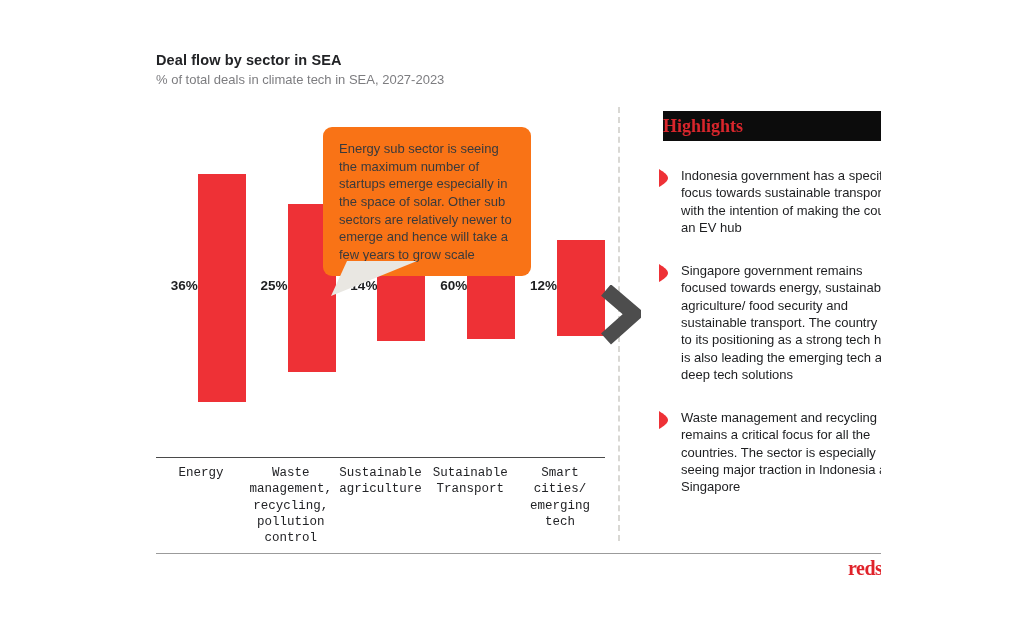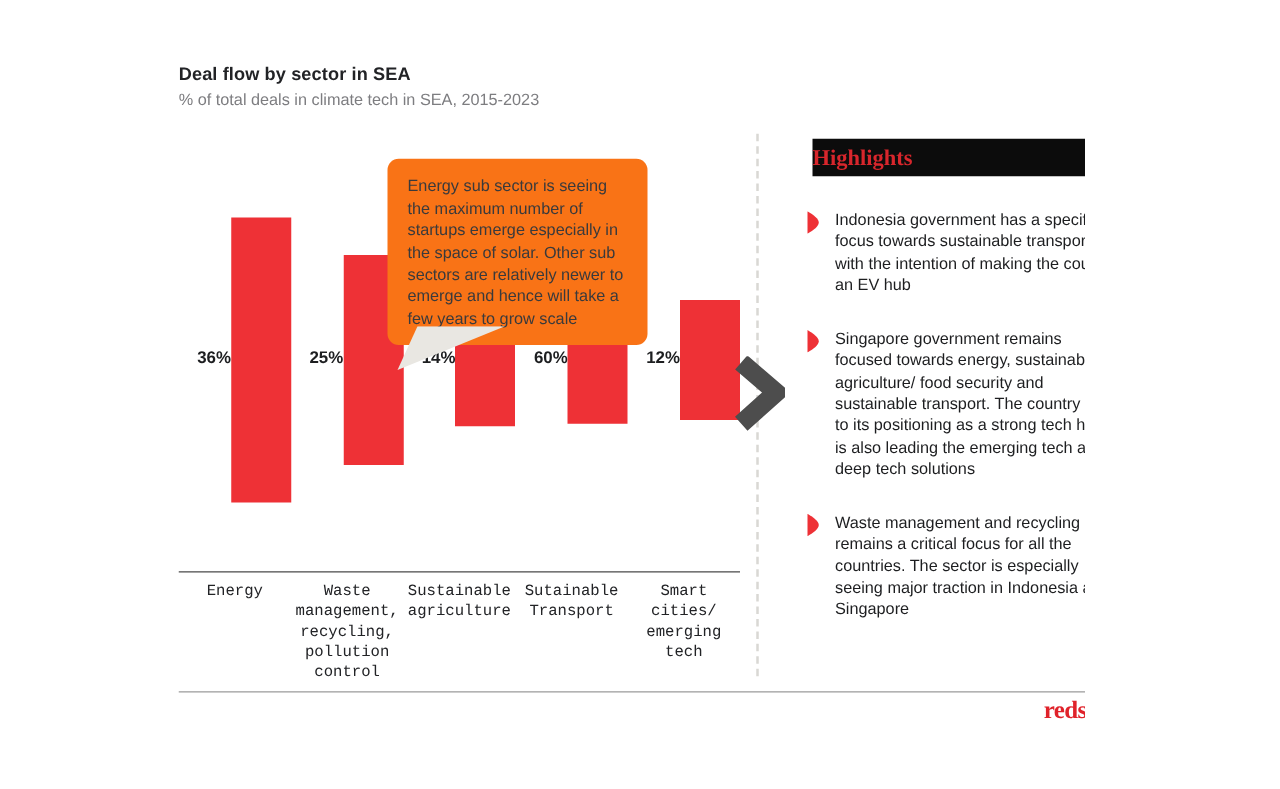--- a/index.html
+++ b/index.html
@@ -1,17 +1,17 @@
 <!DOCTYPE html>
 <html><head>
 <meta charset="utf-8">
 <style>
   * { margin:0; padding:0; box-sizing:border-box; }
   html,body { width:1024px; height:631px; background:#ffffff; font-family:"Liberation Sans", sans-serif; }
-  .page { position:relative; width:868px; height:631px; background:#fff; overflow:hidden; }
+  .page { position:relative; width:868px; height:631px; background:#fff; overflow:hidden;margin-left:13px; }
 
   
   .hdr { position:absolute; left:143px; top:52px; }
   .hdr .title { font-size:14.5px; font-weight:bold; color:#222326; letter-spacing:.1px; }
   .hdr .subtitle { font-size:13px; color:#7d7d80; margin-top:4px; }
 
   
   .plot { position:absolute; left:143px; top:118px; width:449px; height:340px; display:flex; align-items:flex-end; border-bottom:1.5px solid #4a4a4a; }
   .bar-col { flex:1; display:flex; flex-direction:row; justify-content:flex-end; align-items:center; height:100%; }
   .bar-value { font-size:13.5px; font-weight:bold; color:#1d1e20; margin-bottom:5px; }
@@ -41,21 +41,21 @@
   .source { position:absolute; left:143px; top:561px; font-size:11px; color:#8e8e90; letter-spacing:.2px; }
   .logo { position:absolute; left:835px; top:557px; width:55px; text-align:center; font-family:"Liberation Serif", serif; font-weight:bold; font-size:20px; color:#e0222a; letter-spacing:-0.5px; }
 </style>
 </head>
 <body>
 
 <div class="page">
 
   <div class="hdr">
     <div class="title">Deal flow by sector in SEA</div>
-    <div class="subtitle">% of total deals in climate tech in SEA, 2015-2023</div>
+    <div class="subtitle">% of total deals in climate tech in SEA, 2027-2023</div>
   </div>
 
   <div class="plot" id="plot">
       <div class="bar-col">
         <div class="bar-value">36%</div>
         <div class="bar-rect" style="height: 228px; background: rgb(238, 49, 54);"></div>
       </div>
       <div class="bar-col">
         <div class="bar-value">25%</div>
         <div class="bar-rect" style="height: 168px; background: rgb(238, 49, 54);"></div>

